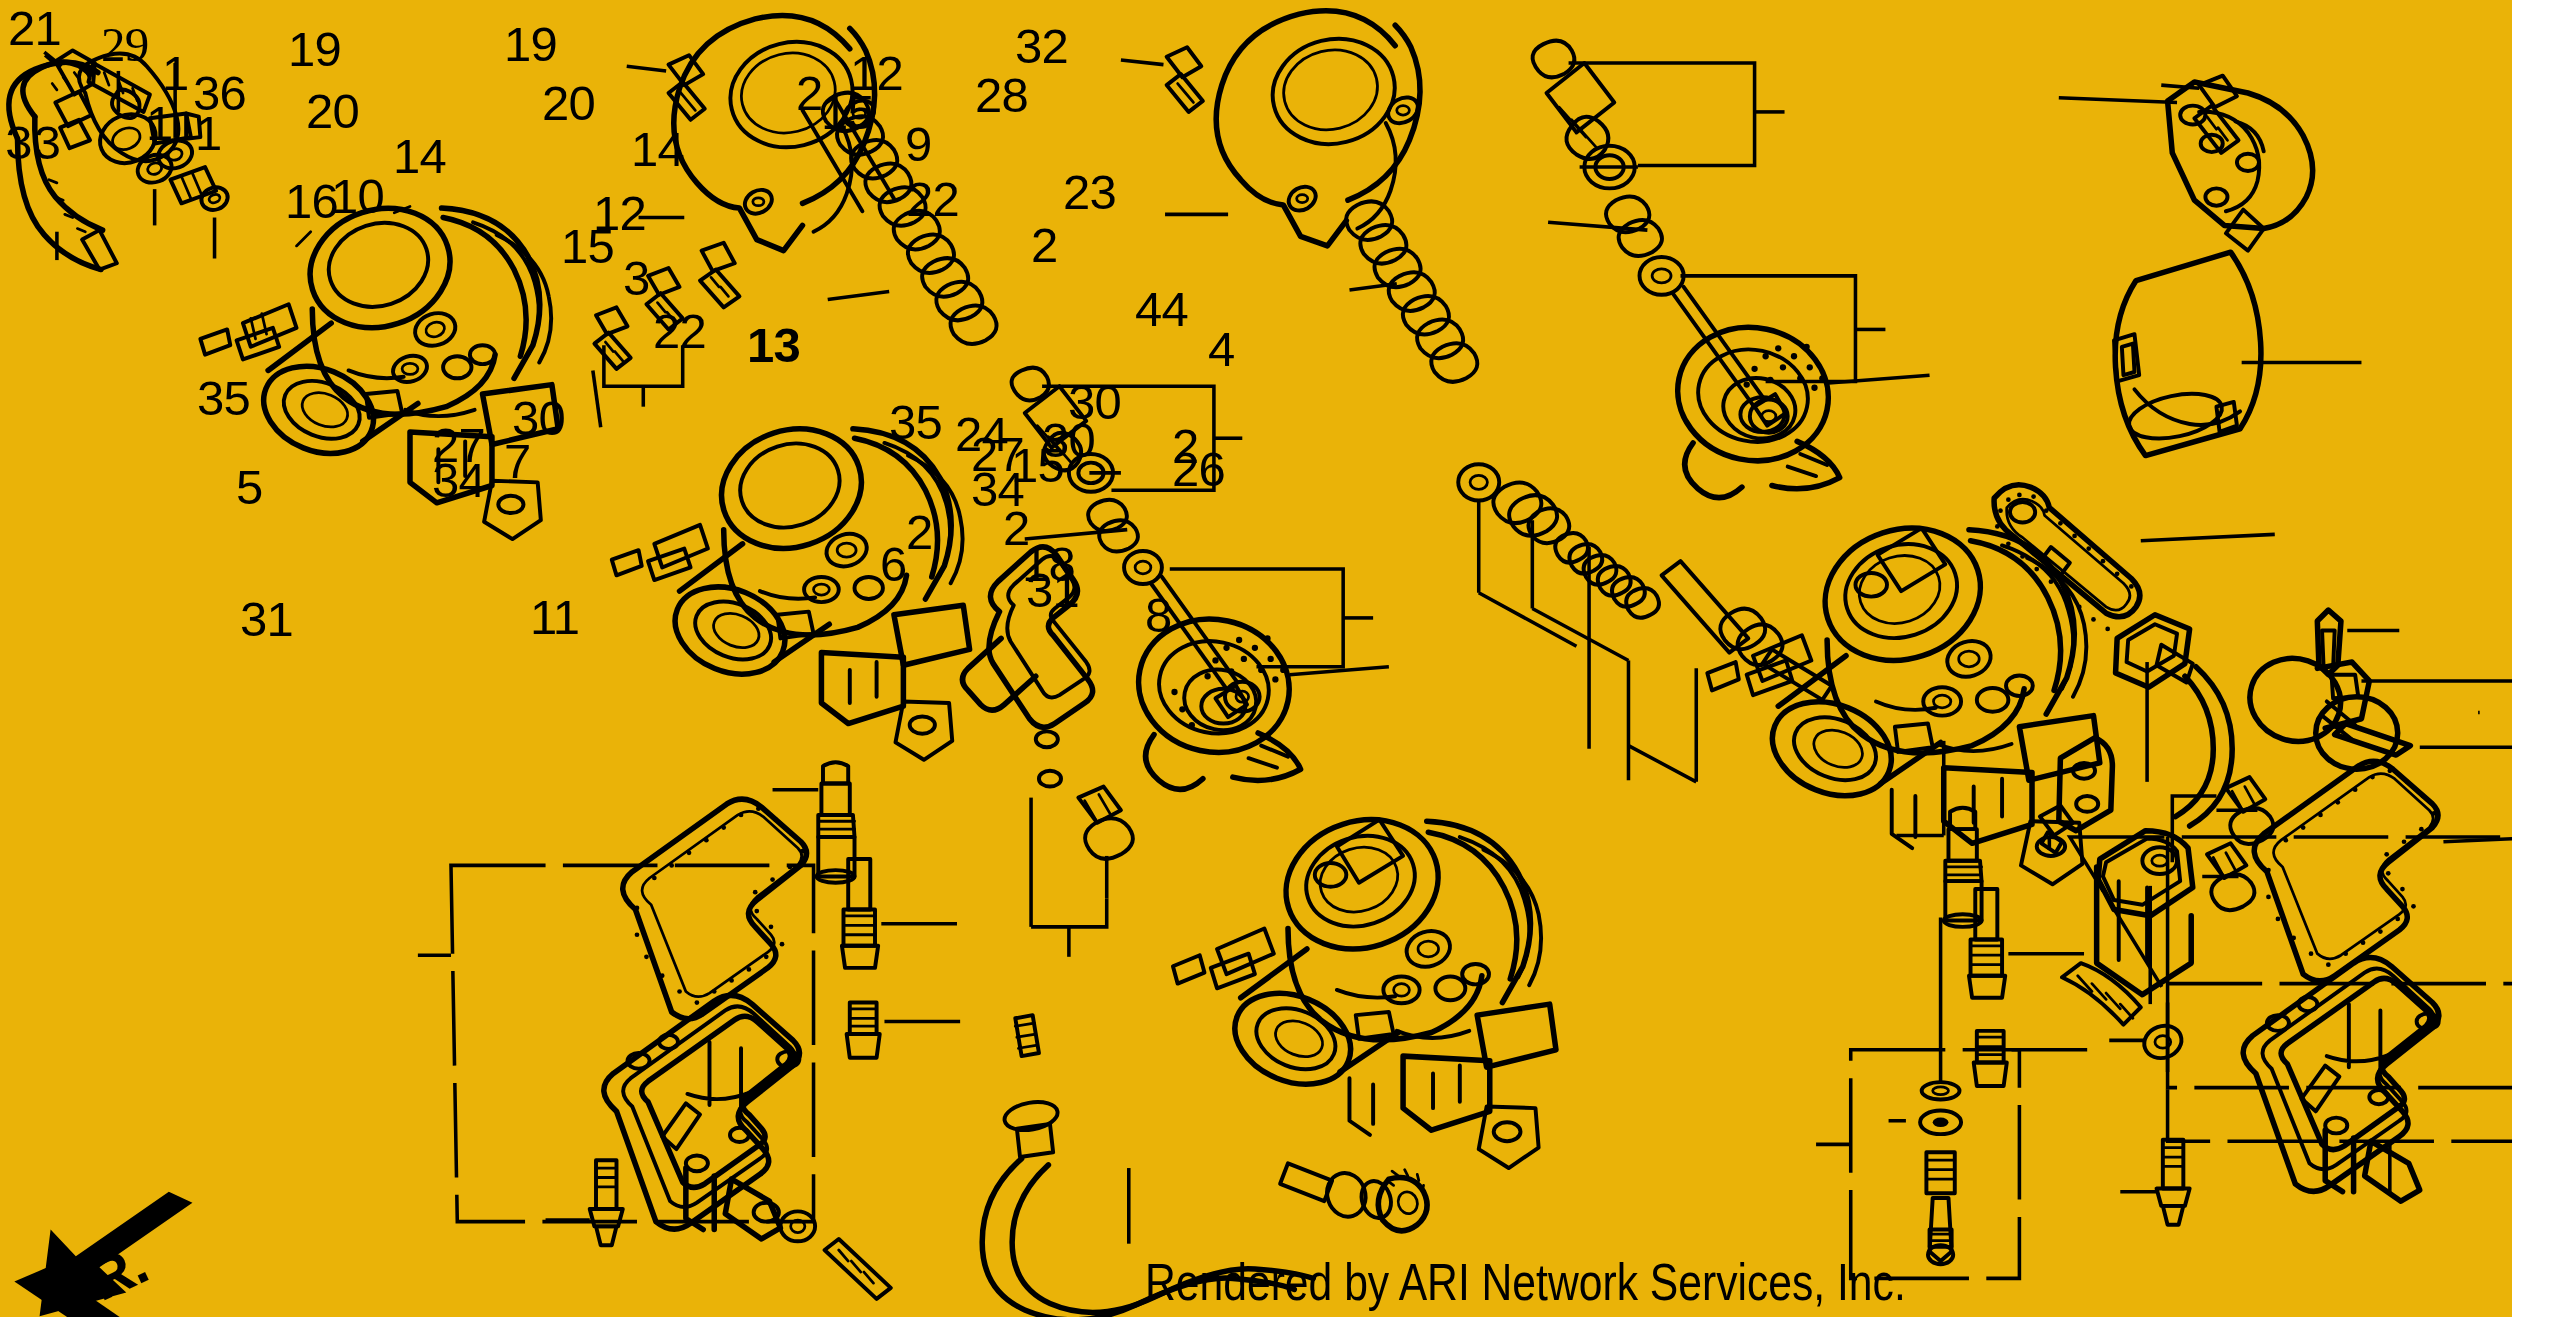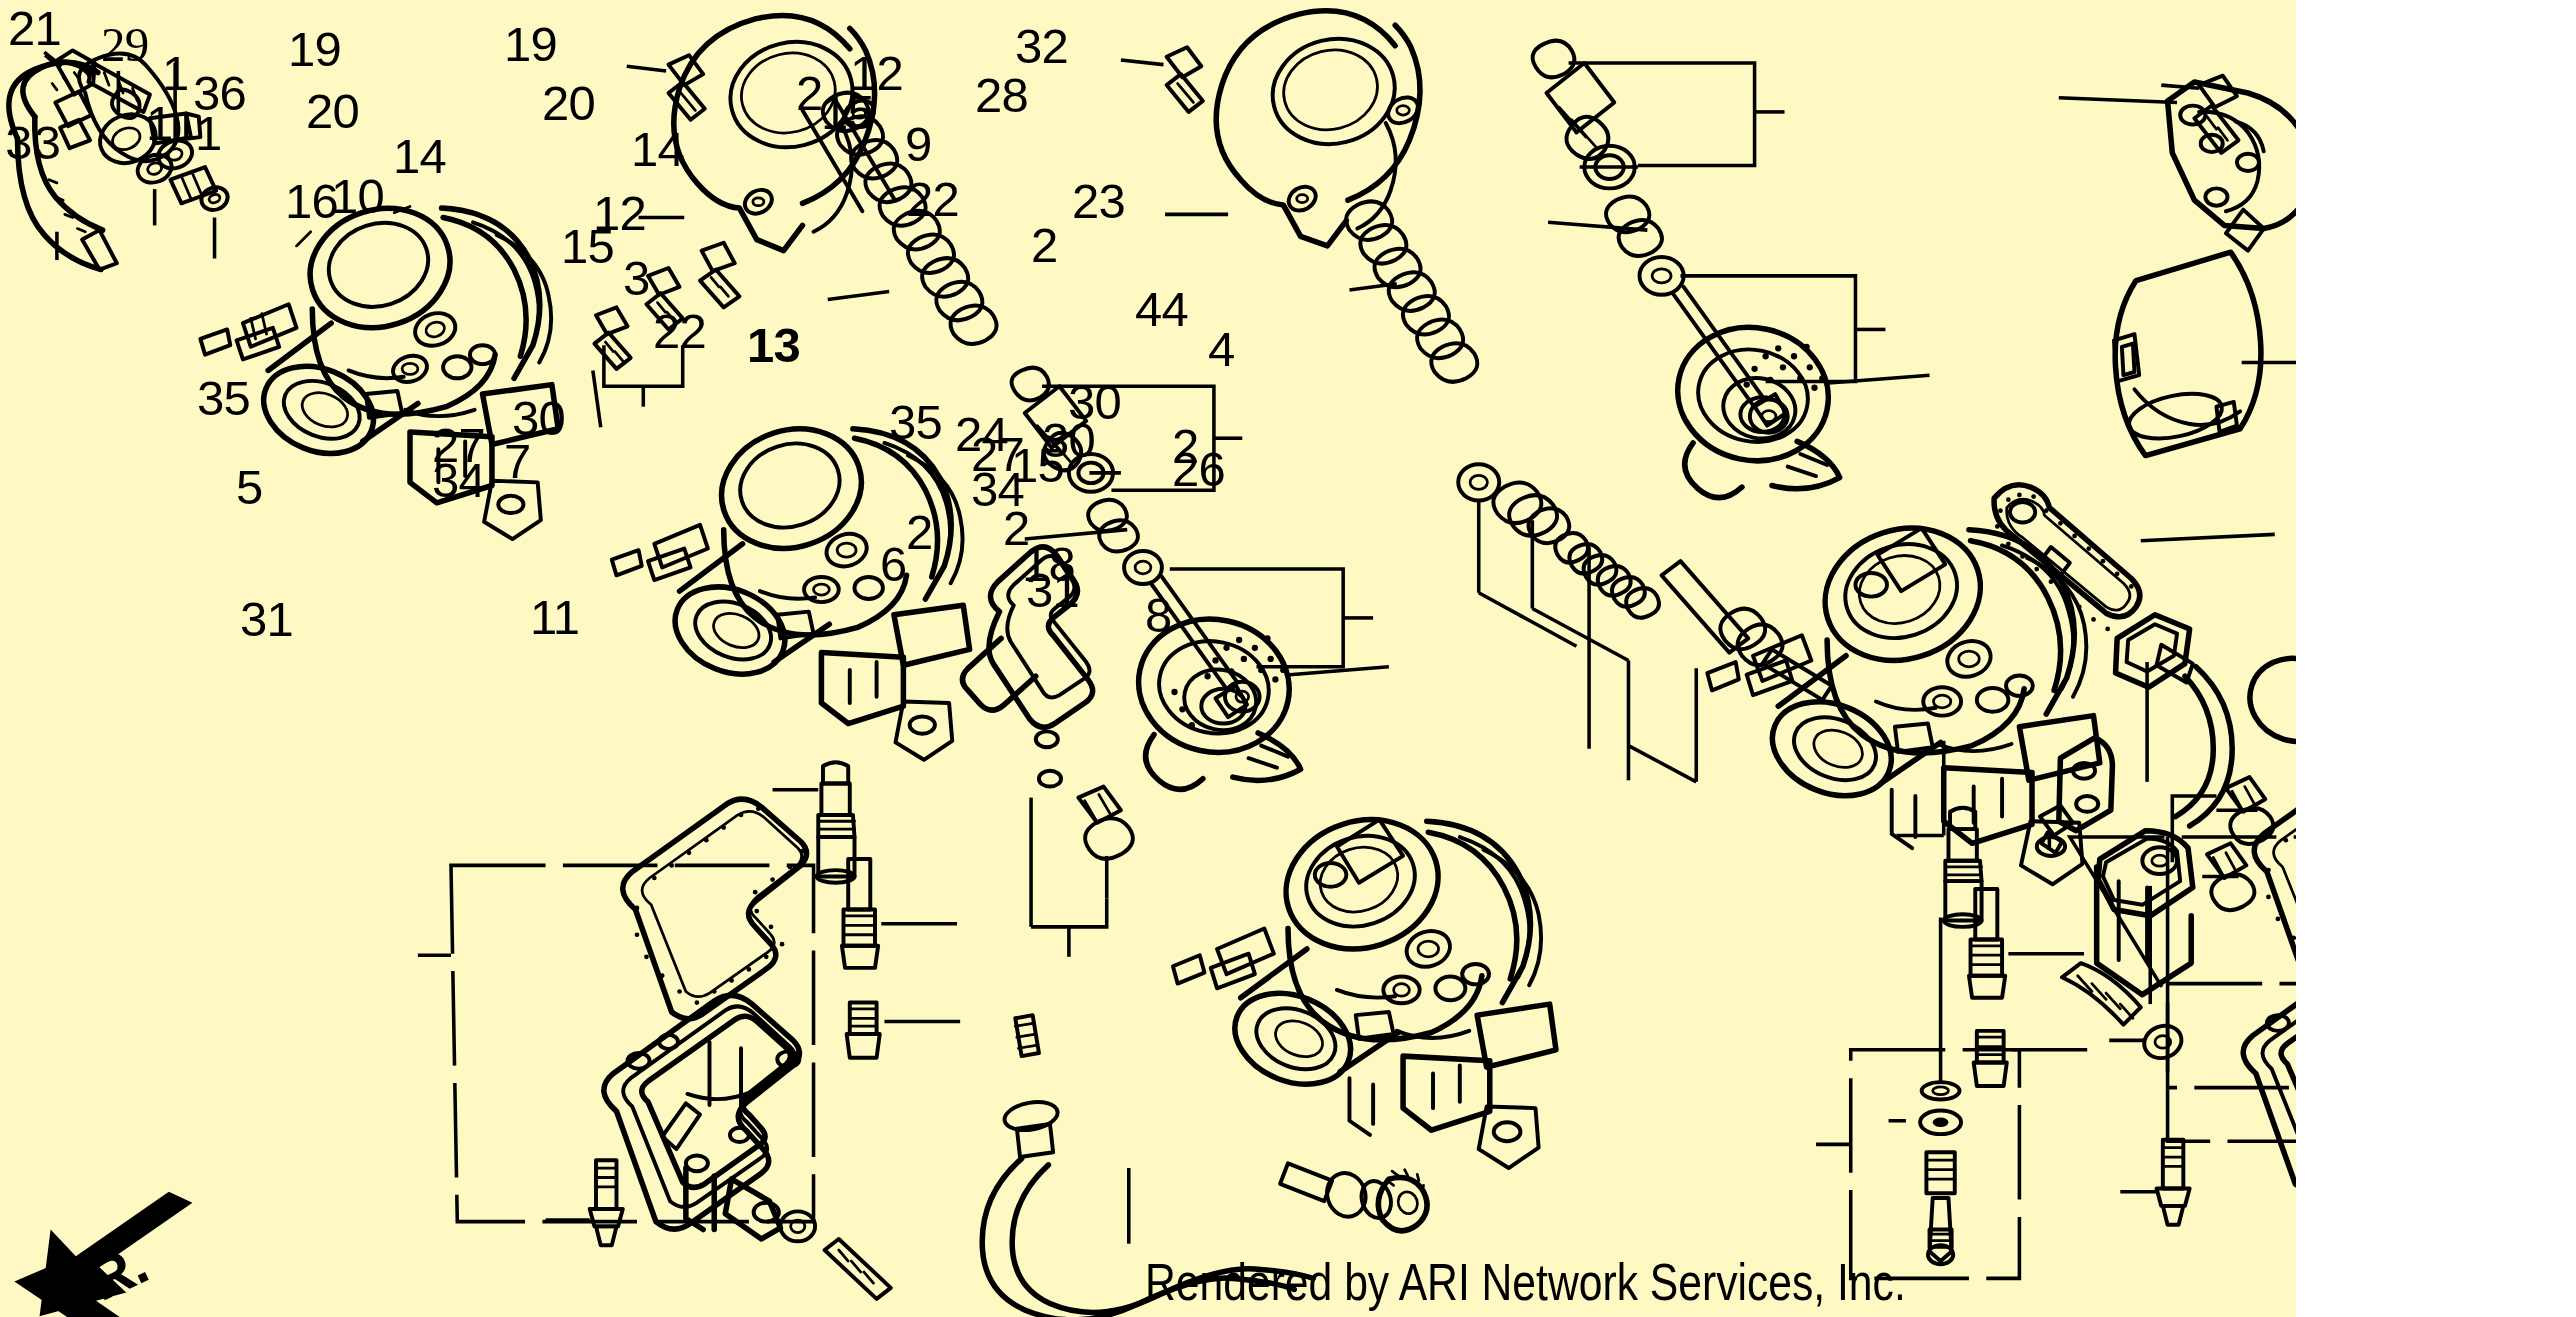--- a/index.html
+++ b/index.html
@@ -1,20 +1,20 @@
 <!DOCTYPE html>
 <html style="font-size:12.6px"><head>
 <meta charset="utf-8">
 <title>Carburetor Components Parts Diagram</title>
 <style>
   html,body{margin:0;padding:0;background:#fff;}
   #root{
     position:relative;
-    width:2296px;height:1317px;
-    background:#fef9c3;
+    width:2512px;height:1317px;
+    background:#eab308;
     font-family:"Liberation Sans", sans-serif;
     overflow:hidden;
   }
   svg.layer{position:absolute;left:0;top:0;width:2576px;height:1317px;}
   .lbl{
     position:absolute;
     font-family:"Liberation Sans", sans-serif;
     font-size:49px;
     font-weight:400;
     color:#000;
@@ -787,21 +787,21 @@
       <div class="lbl" style="left: 796px; top: 69px;">2</div>
       <div class="lbl" style="left: 821px; top: 88px;">15</div>
       <div class="lbl" style="left: 905px; top: 120px;">9</div>
       <div class="lbl" style="left: 1015px; top: 22px;">32</div>
       <div class="lbl" style="left: 975px; top: 71px;">28</div>
       <div class="lbl" style="left: 285px; top: 177px;">16</div>
       <div class="lbl" style="left: 331px; top: 172px;">10</div>
       <div class="lbl" style="left: 393px; top: 132px;">14</div>
       <div class="lbl" style="left: 631px; top: 125px;">14</div>
       <div class="lbl" style="left: 906px; top: 175px;">22</div>
-      <div class="lbl" style="left: 1063px; top: 177px; margin-left: 9px;">23</div>
+      <div class="lbl" style="left: 1063px; top: 168px;">23</div>
       <div class="lbl" style="left: 593px; top: 189px;">12</div>
       <div class="lbl" style="left: 561px; top: 222px;">15</div>
       <div class="lbl" style="left: 623px; top: 254px;">3</div>
       <div class="lbl" style="left: 1031px; top: 221px;">2</div>
       <div class="lbl" style="left: 747px; top: 321px; font-weight: bold;">13</div>
       <div class="lbl" style="left: 653px; top: 307px;">22</div>
       <div class="lbl" style="left: 1135px; top: 285px;">44</div>
       <div class="lbl" style="left: 1208px; top: 325px;">4</div>
       <div class="lbl" style="left: 197px; top: 374px;">35</div>
       <div class="lbl" style="left: 512px; top: 394px;">30</div>

